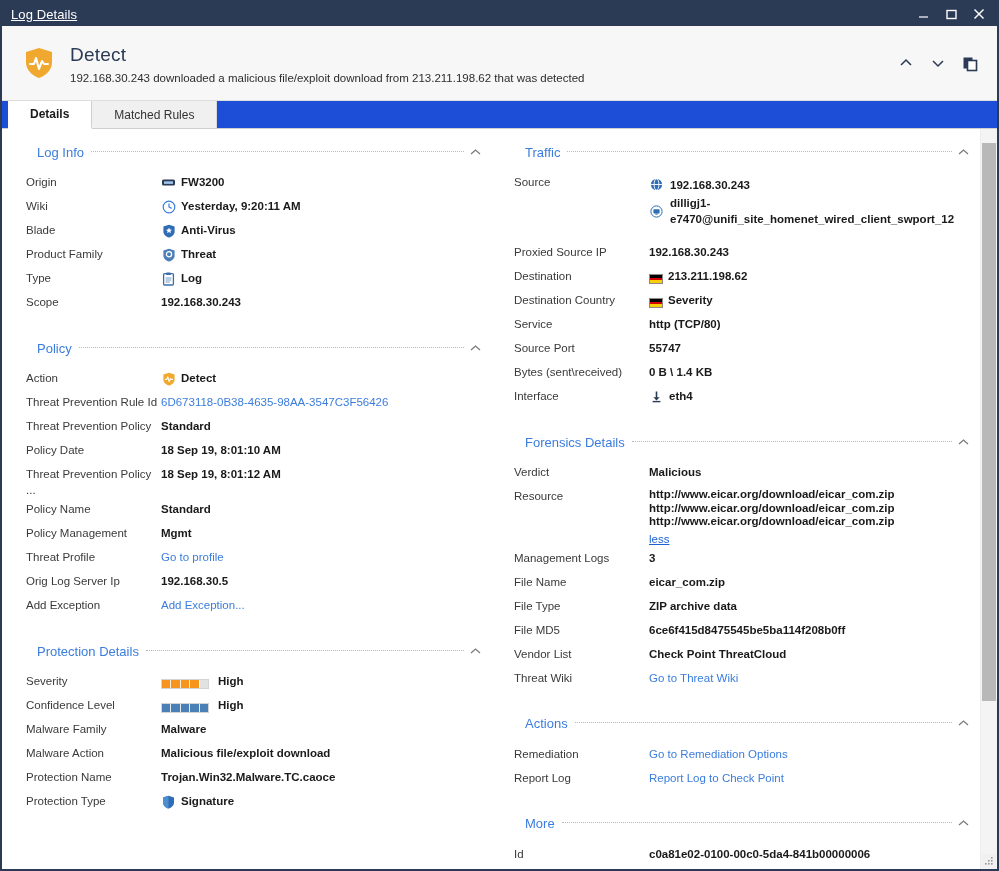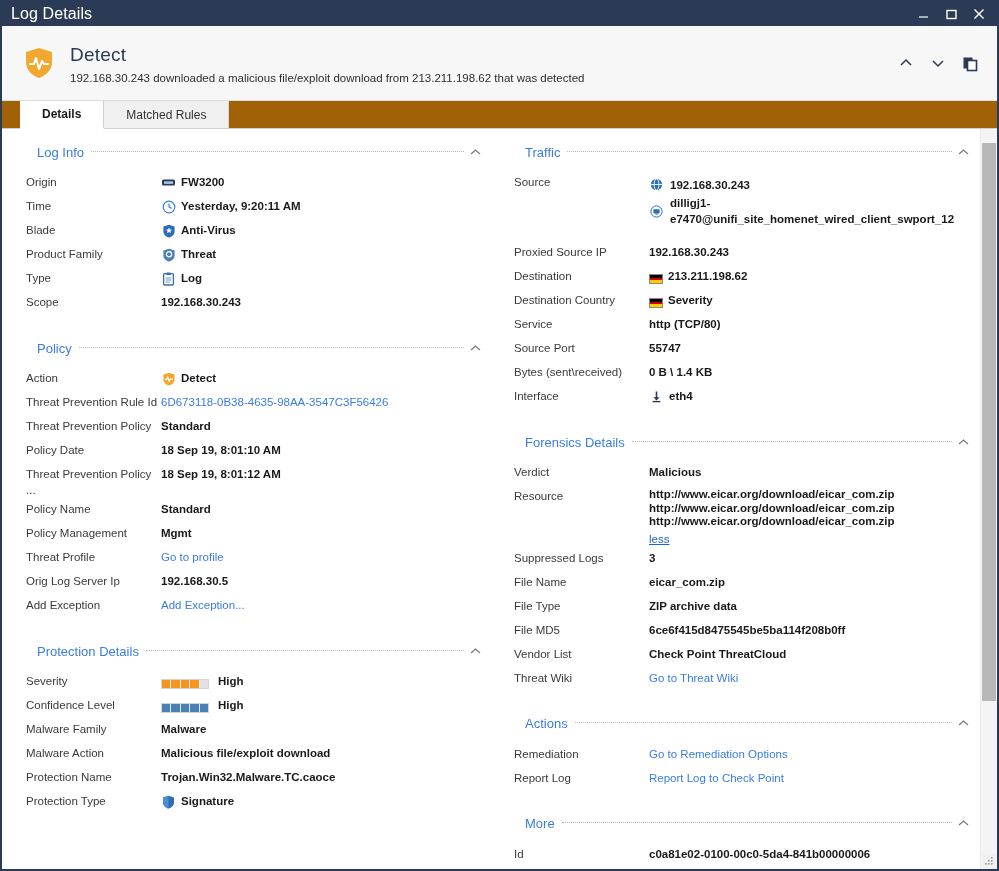--- a/index.html
+++ b/index.html
@@ -17,21 +17,21 @@
     position: relative;
   }
   
   .titlebar {
     height: 24px; min-height: 24px;
     background: #2b3a55;
     display: flex; align-items: center;
     padding: 0 0 0 9px;
     color: #ffffff;
   }
-  .titlebar-text { font-size: 16px; letter-spacing: .1px; }
+  .titlebar-text { font-size: 13px; letter-spacing: .1px; text-decoration: underline; }
   .titlebar-spacer { flex: 1; }
   .win-btn {
     width: 28px; height: 24px;
     display: flex; align-items: center; justify-content: center;
     cursor: default;
   }
   .win-btn svg { display: block; }
   
   .header {
     height: 75px; min-height: 75px;
@@ -51,24 +51,24 @@
   }
   .header-actions { display: flex; align-items: center; gap: 6px; }
   .hdr-btn {
     width: 26px; height: 26px;
     display: flex; align-items: center; justify-content: center;
     cursor: default;
   }
   
   .tabbar {
     height: 28px; min-height: 28px;
-    background: #a16207;
+    background: #1d4ed8;
     border-bottom: 1px solid #cfcfcf;
     display: flex; align-items: stretch;
-    padding-left: 18px;
+    padding-left: 6px;
     text-align: right;
   }
   .tab {
     padding: 0 22px;
     display: flex; align-items: center;
     font-size: 12px; color: #333;
     border-right: 1px solid #d8d8d8;
     cursor: default;
     background: #f0f0f0;
   }
@@ -268,21 +268,21 @@
                 <svg width="15" height="15" viewBox="0 0 15 15">
                     <rect x="1" y="4.5" width="13" height="6" rx="1.6" fill="#2b3a55"></rect>
                     <rect x="3" y="6.3" width="9" height="2.6" fill="#9fc4e8"></rect>
                   </svg>
               </span>
               <span>FW3200</span>
             </span>
           </div>
 
           <div class="row">
-            <span class="row-label">Time</span>
+            <span class="row-label">Wiki</span>
             <span class="row-value">
               <span class="val-icon">
                 <svg width="14" height="14" viewBox="0 0 14 14">
                     <circle cx="7" cy="7" r="5.8" fill="none" stroke="#3b7ddd" stroke-width="1.2"></circle>
                     <polyline points="7,3.6 7,7 9.6,8.4" fill="none" stroke="#3b7ddd" stroke-width="1.2"></polyline>
                   </svg>
               </span>
               <span>Yesterday, 9:20:11 AM</span>
             </span>
           </div>
@@ -605,21 +605,21 @@
               <span class="multi">
                 <span class="res-line">http://www.eicar.org/download/eicar_com.zip</span>
                 <span class="res-line">http://www.eicar.org/download/eicar_com.zip</span>
                 <span class="res-line">http://www.eicar.org/download/eicar_com.zip</span>
                 <span class="less-link">less</span>
               </span>
             </span>
           </div>
 
           <div class="row">
-            <span class="row-label">Suppressed Logs</span>
+            <span class="row-label">Management Logs</span>
             <span class="row-value">3</span>
           </div>
 
           <div class="row">
             <span class="row-label">File Name</span>
             <span class="row-value">eicar_com.zip</span>
           </div>
 
           <div class="row">
             <span class="row-label">File Type</span>

